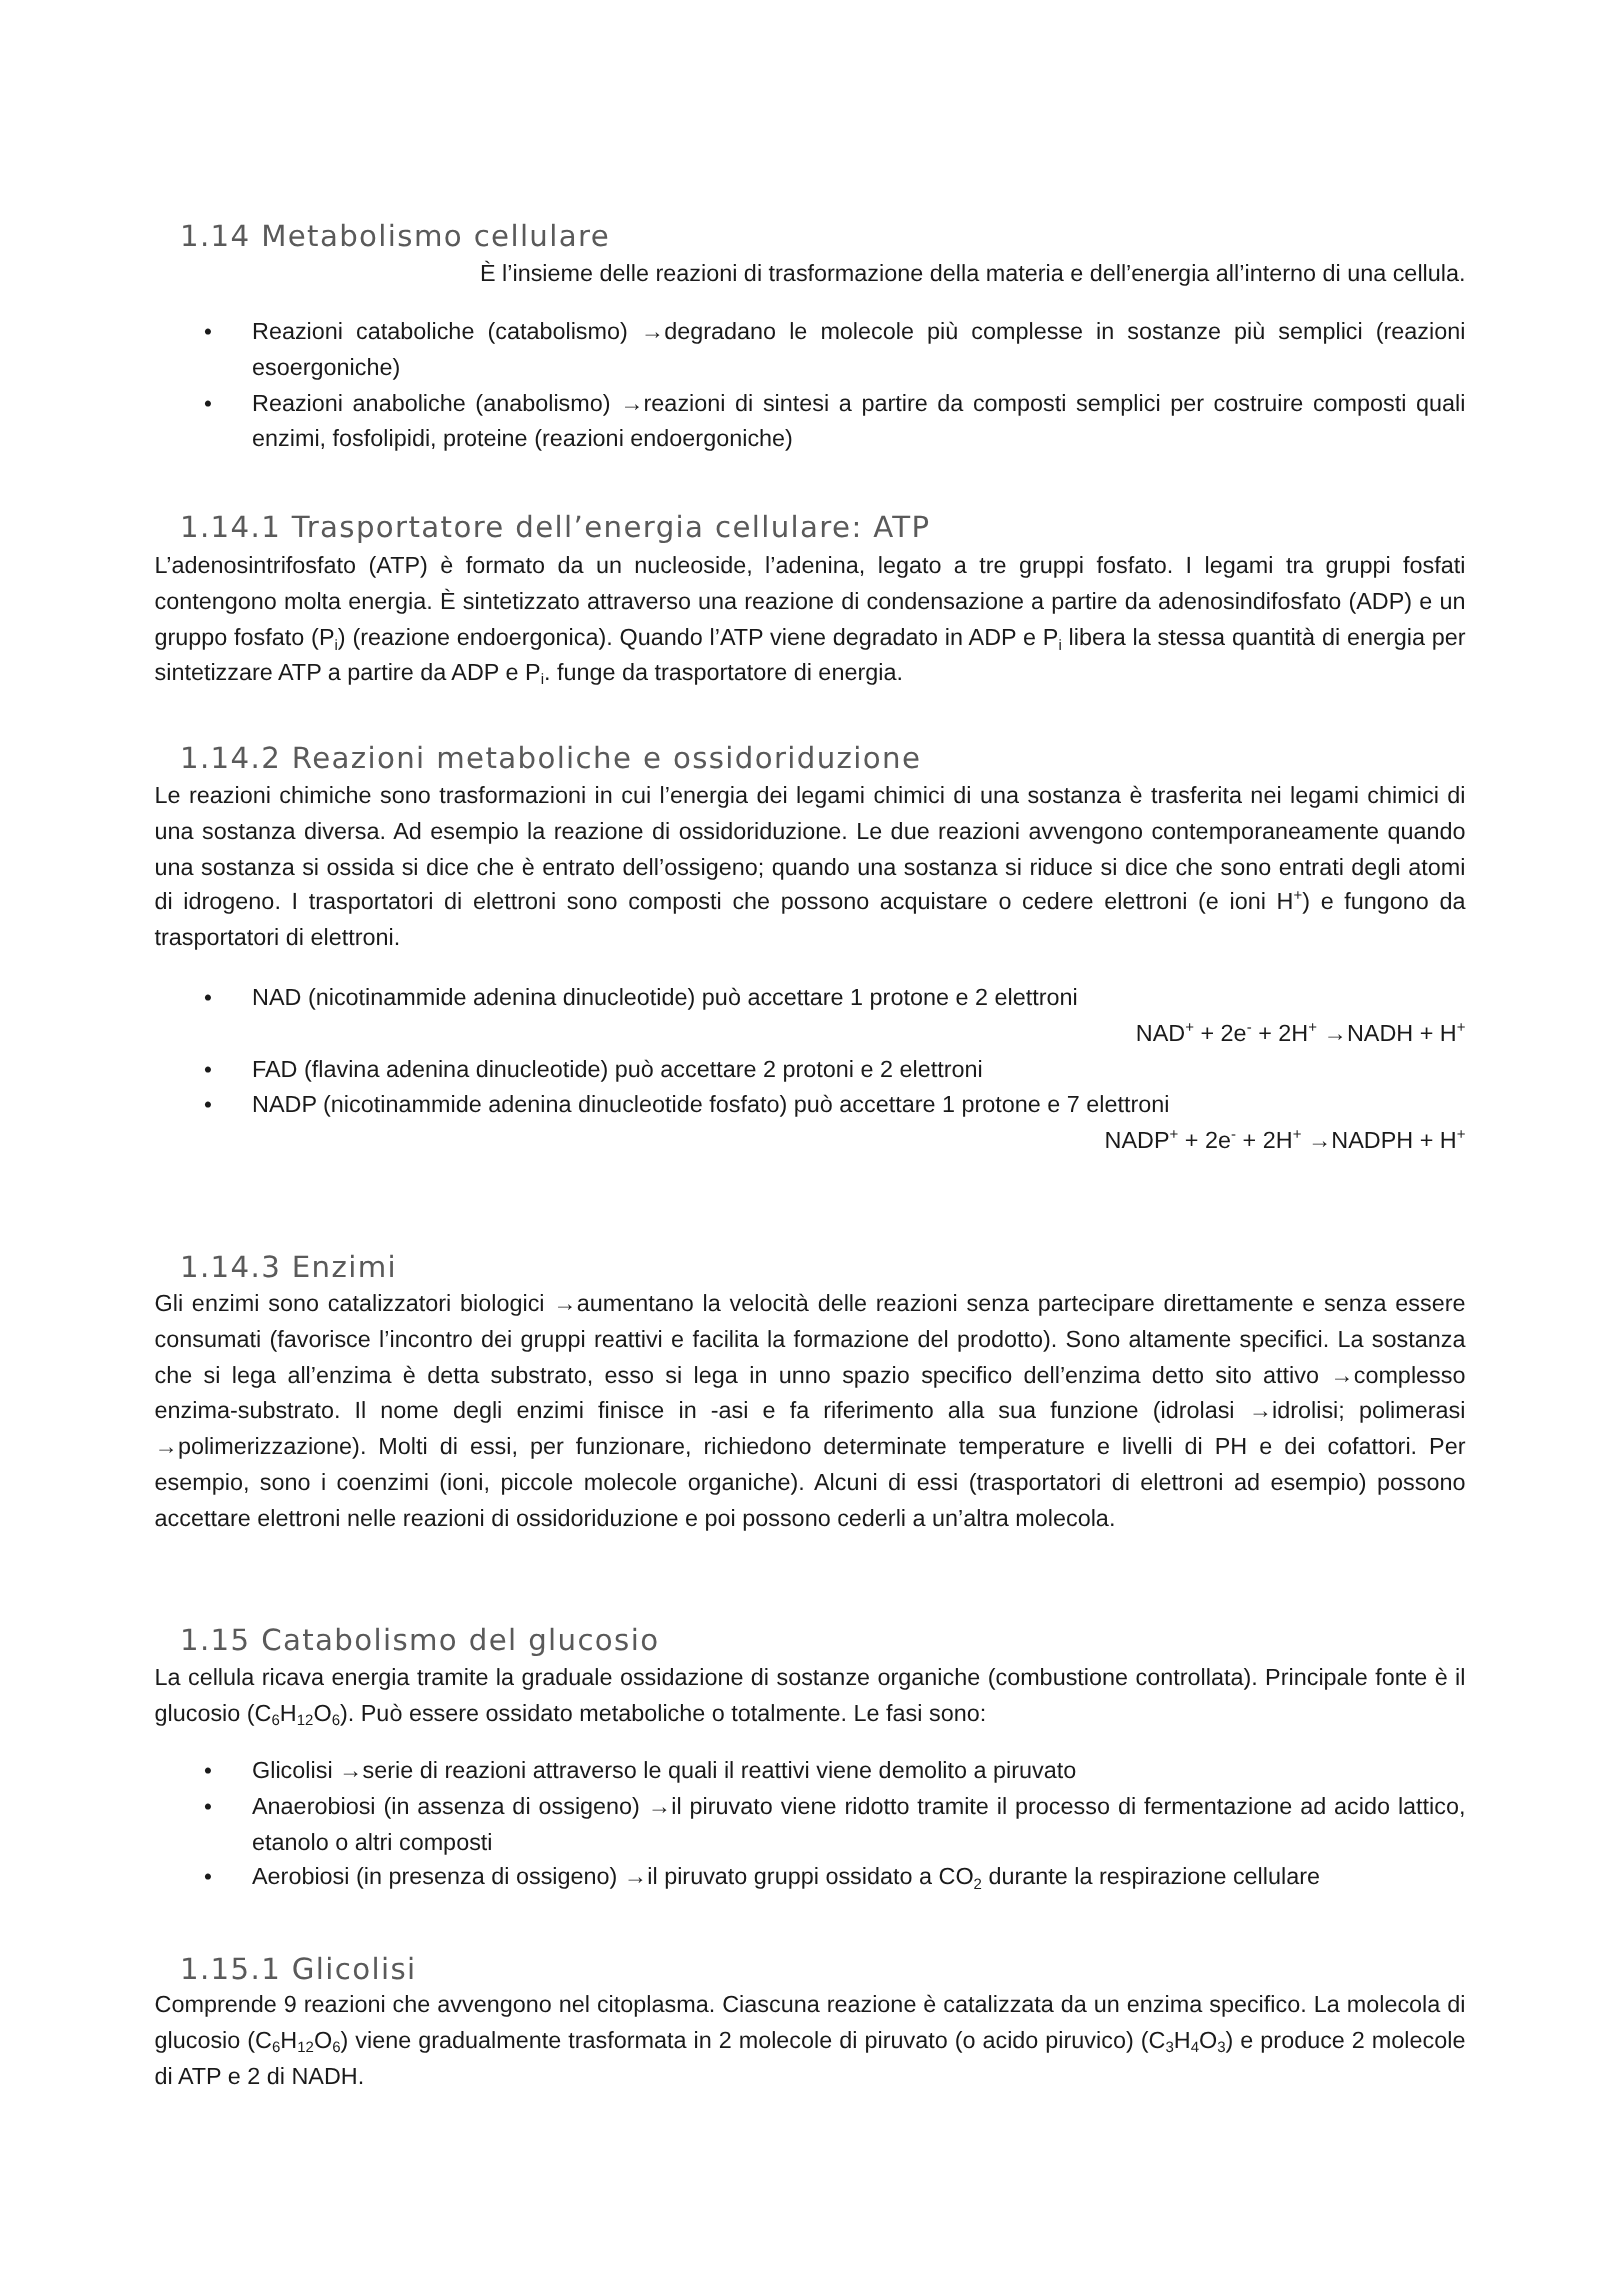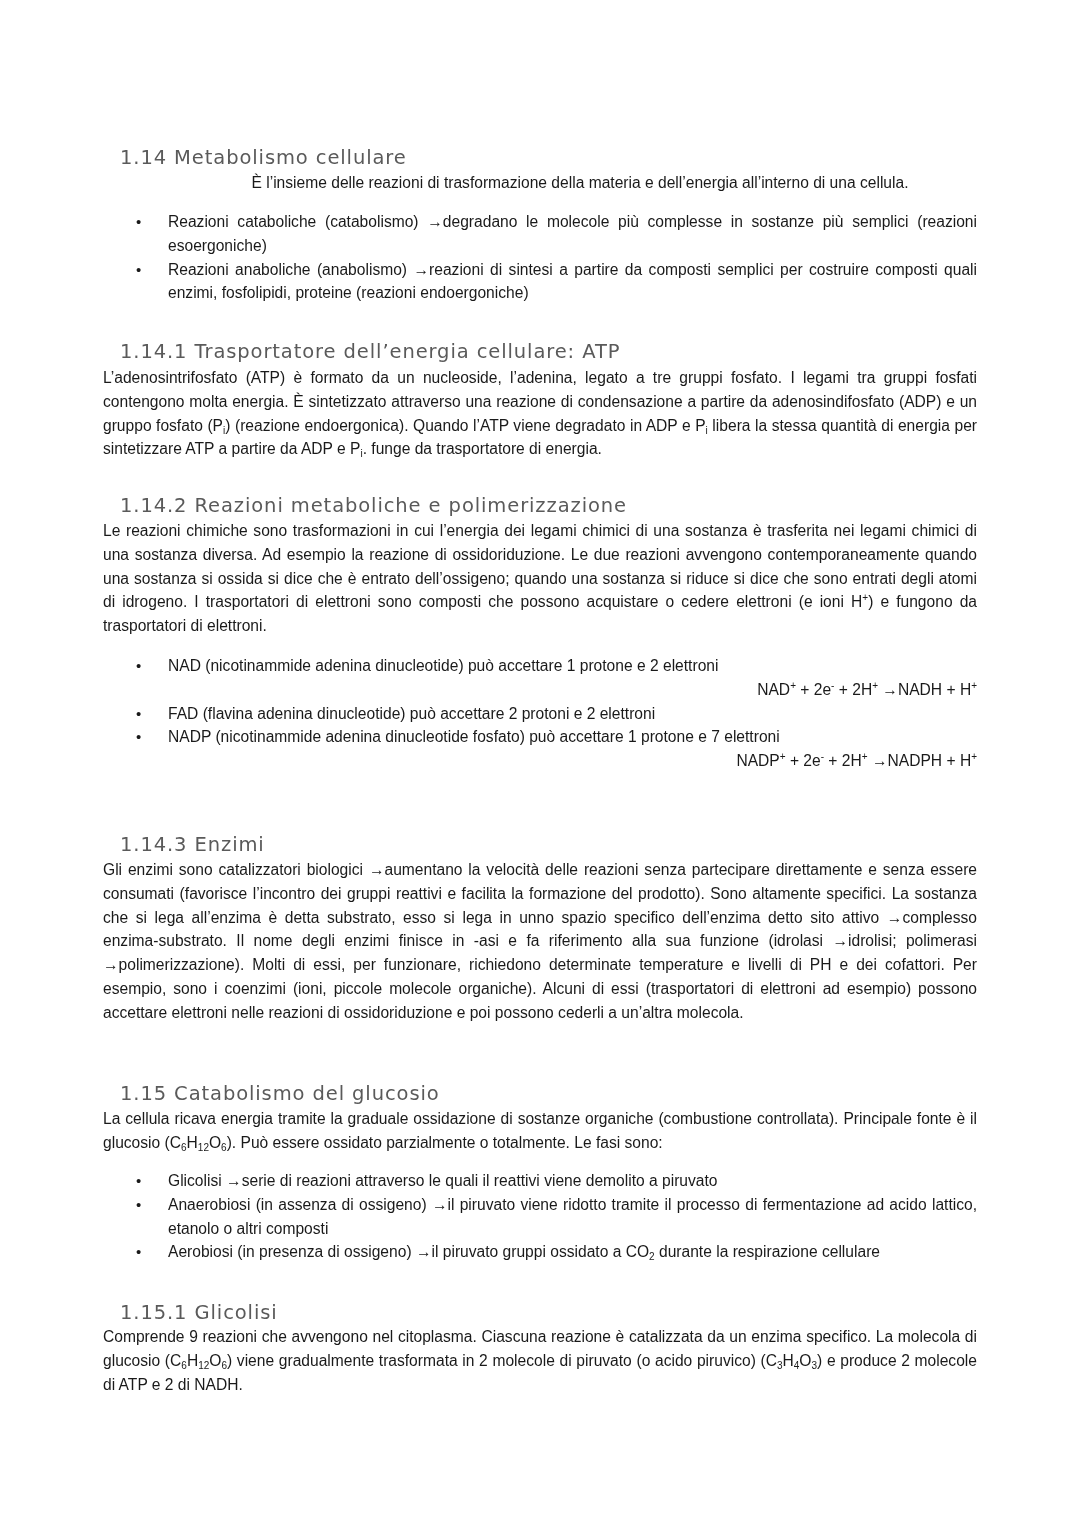--- a/index.html
+++ b/index.html
@@ -30,21 +30,21 @@
     }
     .p {
       position: absolute;
       left: 0;
       width: 874px;
       font-size: 15.6px;
       line-height: 23.8px;
       text-align: justify;
       margin: 0;
     }
-    .p.nojust { text-align: center; margin-left: 40px; }
+    .p.nojust { text-align: right; }
     ul.bl {
       position: absolute;
       left: 0;
       width: 874px;
       margin: 0;
       padding: 0;
       list-style: none;
     }
     ul.bl li {
       position: relative;
@@ -82,21 +82,21 @@
     </li>
     <li>
       <span class="bullet">•</span>
       <span>Reazioni anaboliche (anabolismo) </span><span>→</span><span>reazioni di sintesi a partire da composti semplici per costruire composti quali enzimi, fosfolipidi, proteine (reazioni endoergoniche)</span>
     </li>
   </ul>
 
   <h2 class="h" style="top:323px">1.14.1 Trasportatore dell’energia cellulare: ATP</h2>
   <p class="p" style="top:366px"><span>L’adenosintrifosfato (ATP) è formato da un nucleoside, l’adenina, legato a tre gruppi fosfato. I legami tra gruppi fosfati contengono molta energia. È sintetizzato attraverso una reazione di condensazione a partire da adenosindifosfato (ADP) e un gruppo fosfato (P</span><sub>i</sub><span>) (reazione endoergonica). Quando l’ATP viene degradato in ADP e P</span><sub>i</sub><span> libera la stessa quantità di energia per sintetizzare ATP a partire da ADP e P</span><sub>i</sub><span>. funge da trasportatore di energia.</span></p>
 
-  <h2 class="h" style="top:477px">1.14.2 Reazioni metaboliche e polimerizzazione</h2>
+  <h2 class="h" style="top:477px">1.14.2 Reazioni metaboliche e ossidoriduzione</h2>
   <p class="p" style="top:519px"><span>Le reazioni chimiche sono trasformazioni in cui l’energia dei legami chimici di una sostanza è trasferita nei legami chimici di una sostanza diversa. Ad esempio la reazione di ossidoriduzione. Le due reazioni avvengono contemporaneamente quando una sostanza si ossida si dice che è entrato dell’ossigeno; quando una sostanza si riduce si dice che sono entrati degli atomi di idrogeno. I trasportatori di elettroni sono composti che possono acquistare o cedere elettroni (e ioni H</span><sup>+</sup><span>) e fungono da trasportatori di elettroni.</span></p>
 
   <ul class="bl" style="top:654px">
     <li>
       <span class="bullet">•</span>
       <span>NAD (nicotinammide adenina dinucleotide) può accettare 1 protone e 2 elettroni</span>
       <span class="eq"><span>NAD</span><sup>+</sup><span> + 2e</span><sup>-</sup><span> + 2H</span><sup>+</sup><span> →</span><span>NADH + H</span><sup>+</sup></span>
     </li>
     <li>
       <span class="bullet">•</span>
@@ -106,21 +106,21 @@
       <span class="bullet">•</span>
       <span>NADP (nicotinammide adenina dinucleotide fosfato) può accettare 1 protone e 7 elettroni</span>
       <span class="eq"><span>NADP</span><sup>+</sup><span> + 2e</span><sup>-</sup><span> + 2H</span><sup>+</sup><span> →</span><span>NADPH + H</span><sup>+</sup></span>
     </li>
   </ul>
 
   <h2 class="h" style="top:816px">1.14.3 Enzimi</h2>
   <p class="p" style="top:858px"><span>Gli enzimi sono catalizzatori biologici </span><span>→</span><span>aumentano la velocità delle reazioni senza partecipare direttamente e senza essere consumati (favorisce l’incontro dei gruppi reattivi e facilita la formazione del prodotto). Sono altamente specifici. La sostanza che si lega all’enzima è detta substrato, esso si lega in unno spazio specifico dell’enzima detto sito attivo </span><span>→</span><span>complesso enzima-substrato. Il nome degli enzimi finisce in -asi e fa riferimento alla sua funzione (idrolasi </span><span>→</span><span>idrolisi; polimerasi </span><span>→</span><span>polimerizzazione). Molti di essi, per funzionare, richiedono determinate temperature e livelli di PH e dei cofattori. Per esempio, sono i coenzimi (ioni, piccole molecole organiche). Alcuni di essi (trasportatori di elettroni ad esempio) possono accettare elettroni nelle reazioni di ossidoriduzione e poi possono cederli a un’altra molecola.</span></p>
 
   <h2 class="h" style="top:1065px">1.15 Catabolismo del glucosio</h2>
-  <p class="p" style="top:1107px"><span>La cellula ricava energia tramite la graduale ossidazione di sostanze organiche (combustione controllata). Principale fonte è il glucosio (C</span><sub>6</sub><span>H</span><sub>12</sub><span>O</span><sub>6</sub><span>). Può essere ossidato parzialmente o totalmente. Le fasi sono:</span></p>
+  <p class="p" style="top:1107px"><span>La cellula ricava energia tramite la graduale ossidazione di sostanze organiche (combustione controllata). Principale fonte è il glucosio (C</span><sub>6</sub><span>H</span><sub>12</sub><span>O</span><sub>6</sub><span>). Può essere ossidato metaboliche o totalmente. Le fasi sono:</span></p>
 
   <ul class="bl" style="top:1169px">
     <li>
       <span class="bullet">•</span>
       <span>Glicolisi </span><span>→</span><span>serie di reazioni attraverso le quali il reattivi viene demolito a piruvato</span>
     </li>
     <li>
       <span class="bullet">•</span>
       <span>Anaerobiosi (in assenza di ossigeno) </span><span>→</span><span>il piruvato viene ridotto tramite il processo di fermentazione ad acido lattico, etanolo o altri composti</span>
     </li>

